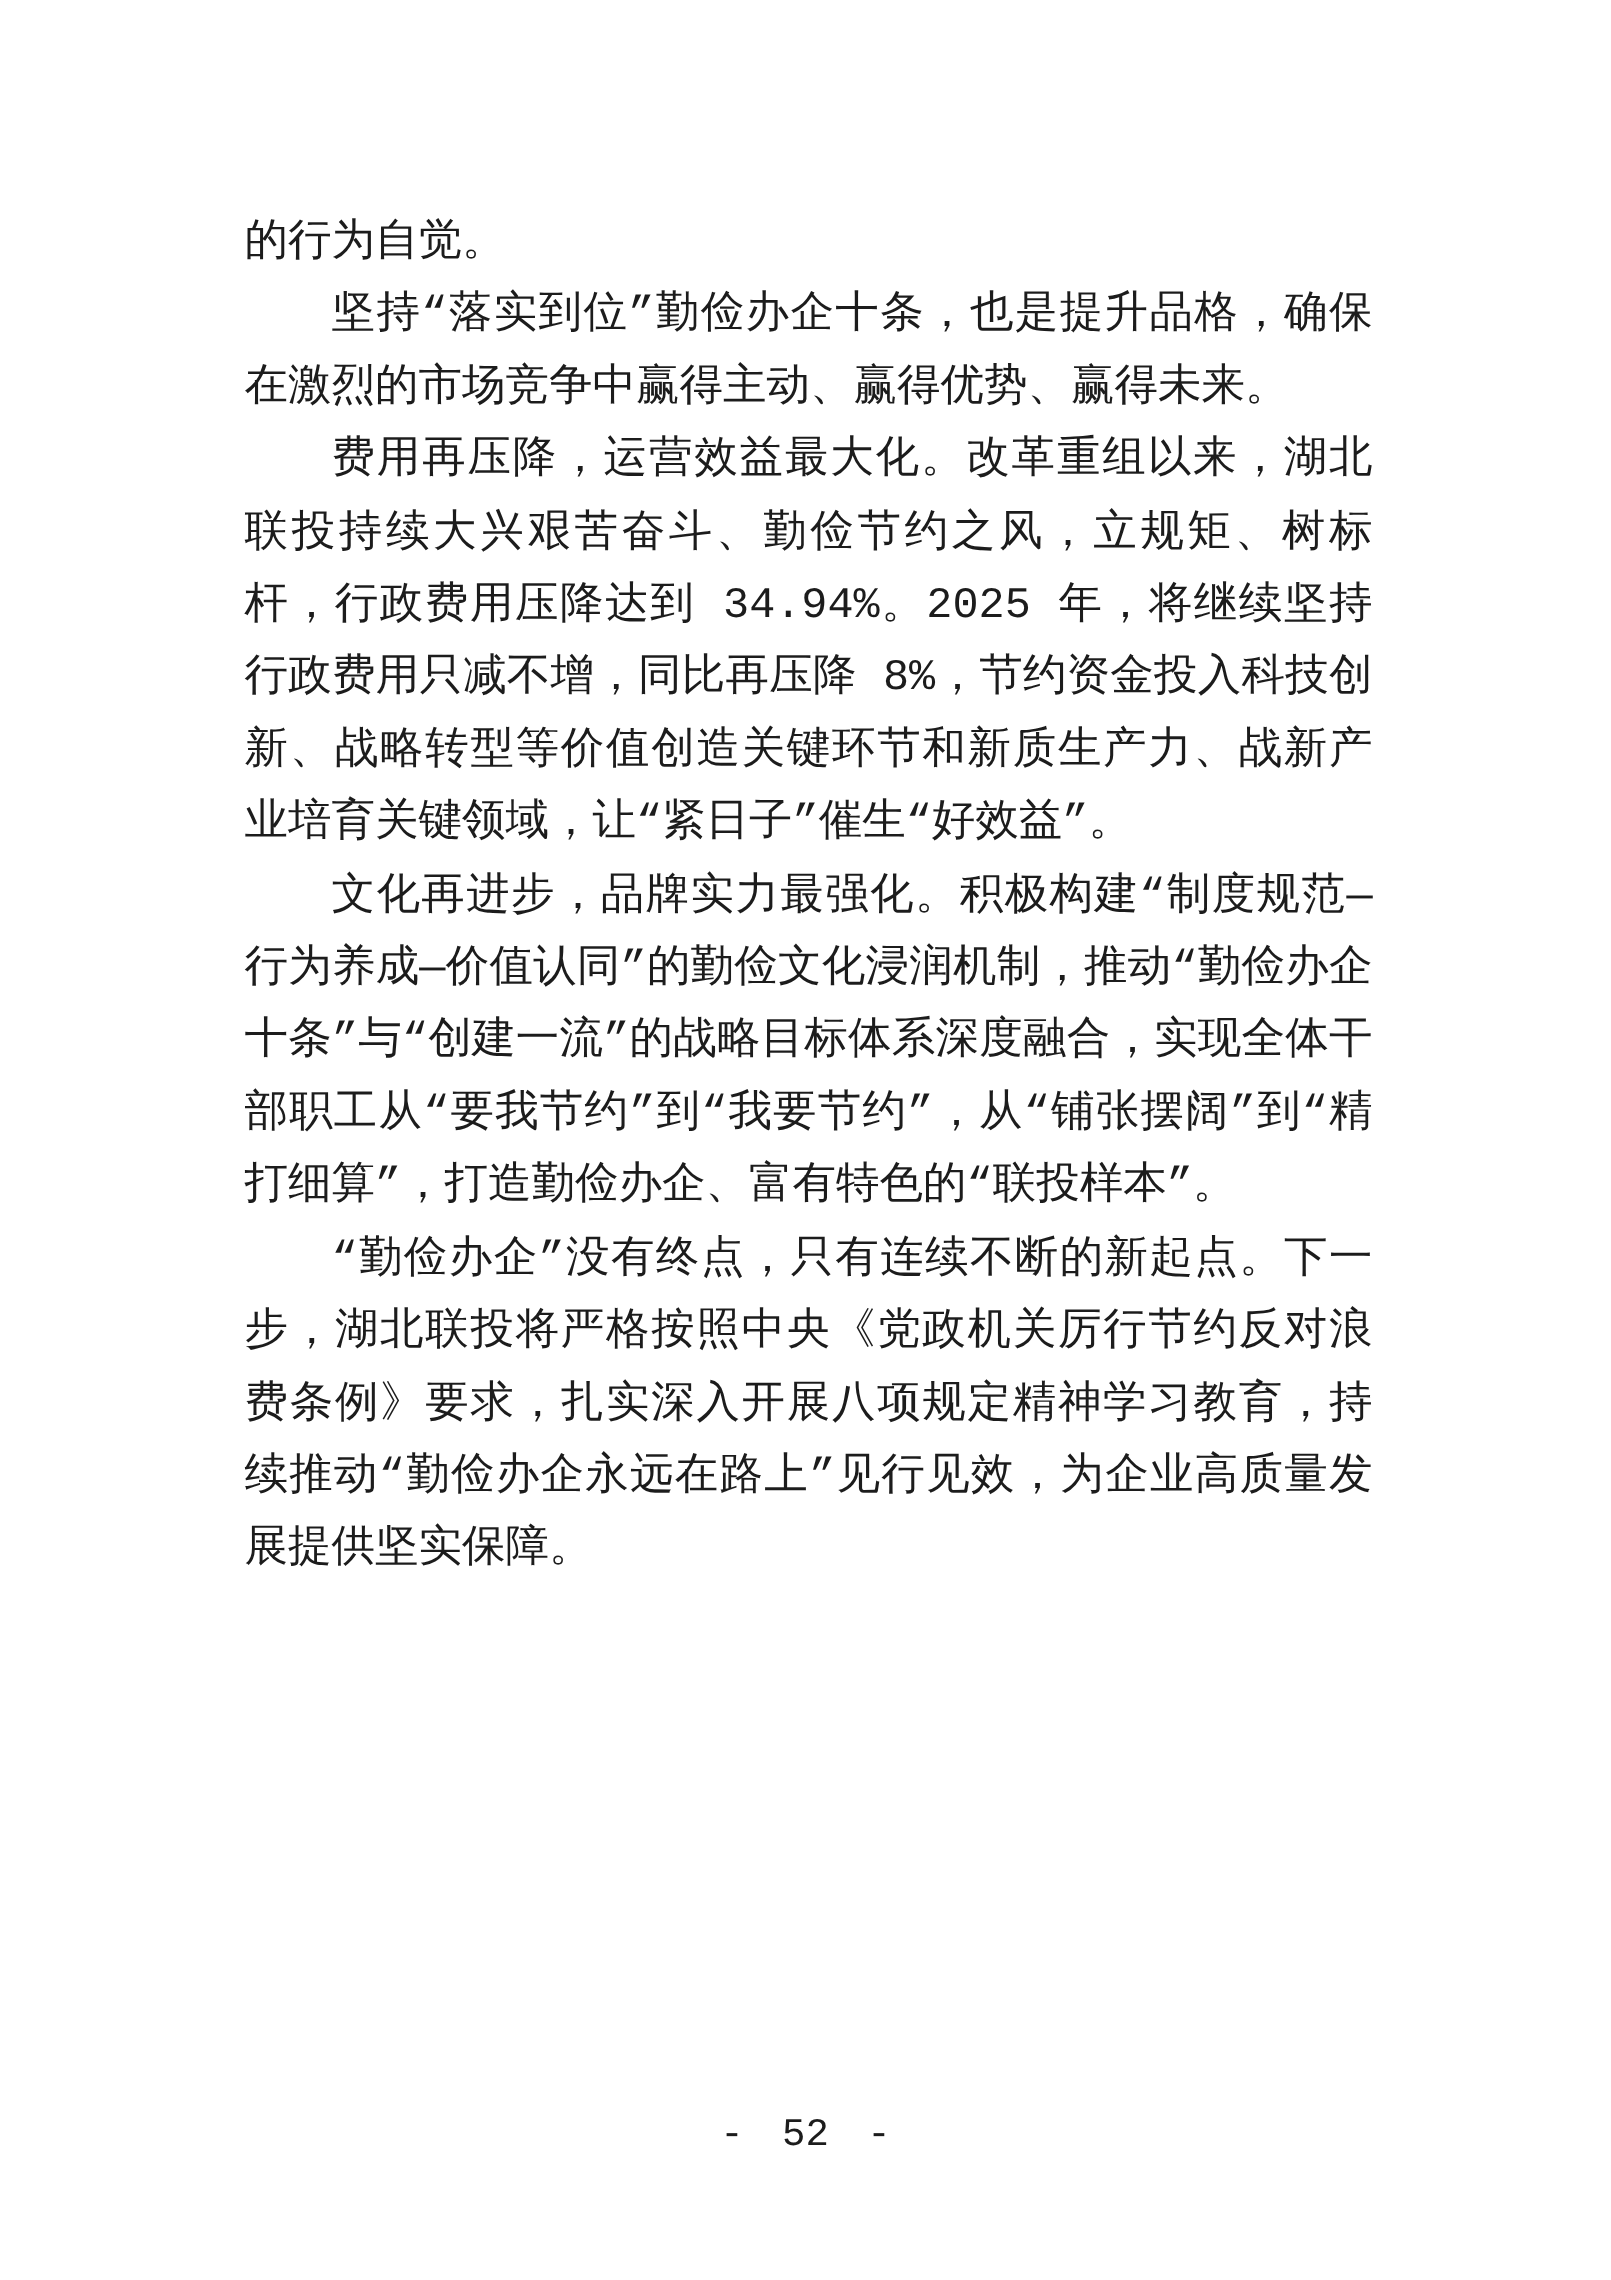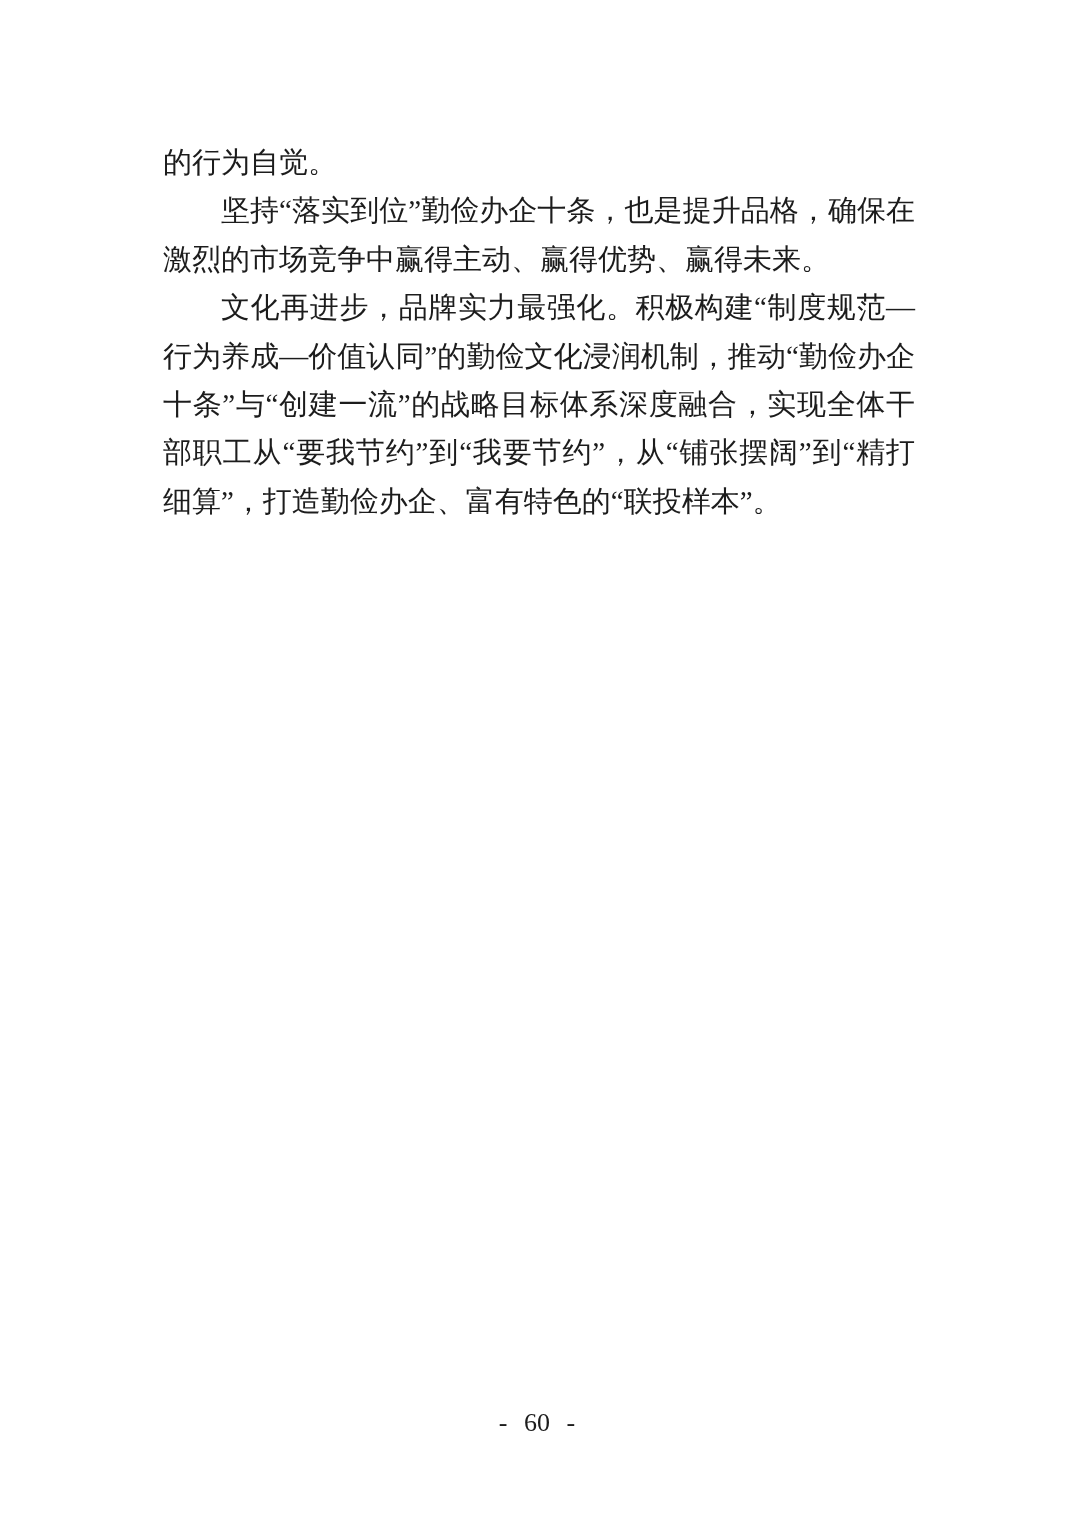--- a/index.html
+++ b/index.html
@@ -6,21 +6,21 @@
     margin: 0;
     padding: 0;
     background: #ffffff;
   }
   .page {
     position: relative;
     width: 1074px;
     height: 1520px;
     background: #ffffff;
     overflow: hidden;
-    font-family: Liberation Serif, serif;
+    font-family: Liberation Mono, monospace;
     color: #1c1c1c;
   }
   .body-text {
     position: absolute;
     left: 163px;
     top: 138px;
     width: 752px;
   }
   .body-text p {
     margin: 0;
@@ -46,17 +46,19 @@
     word-spacing: 10px;
   }
 </style>
 </head>
 <body>
 
 <div class="page">
   <div class="body-text">
     <p class="continuation">的行为自觉。</p>
     <p>坚持“落实到位”勤俭办企十条，也是提升品格，确保在激烈的市场竞争中赢得主动、赢得优势、赢得未来。</p>
+    <p>费用再压降，运营效益最大化。改革重组以来，湖北联投持续大兴艰苦奋斗、勤俭节约之风，立规矩、树标杆，行政费用压降达到 34.94%。2025 年，将继续坚持行政费用只减不增，同比再压降 8%，节约资金投入科技创新、战略转型等价值创造关键环节和新质生产力、战新产业培育关键领域，让“紧日子”催生“好效益”。</p>
     <p>文化再进步，品牌实力最强化。积极构建“制度规范—行为养成—价值认同”的勤俭文化浸润机制，推动“勤俭办企十条”与“创建一流”的战略目标体系深度融合，实现全体干部职工从“要我节约”到“我要节约”，从“铺张摆阔”到“精打细算”，打造勤俭办企、富有特色的“联投样本”。</p>
+    <p>“勤俭办企”没有终点，只有连续不断的新起点。下一步，湖北联投将严格按照中央《党政机关厉行节约反对浪费条例》要求，扎实深入开展八项规定精神学习教育，持续推动“勤俭办企永远在路上”见行见效，为企业高质量发展提供坚实保障。</p>
   </div>
 
-  <div class="footer">- 60 -</div>
+  <div class="footer">- 52 -</div>
 </div>
 
 </body></html>

